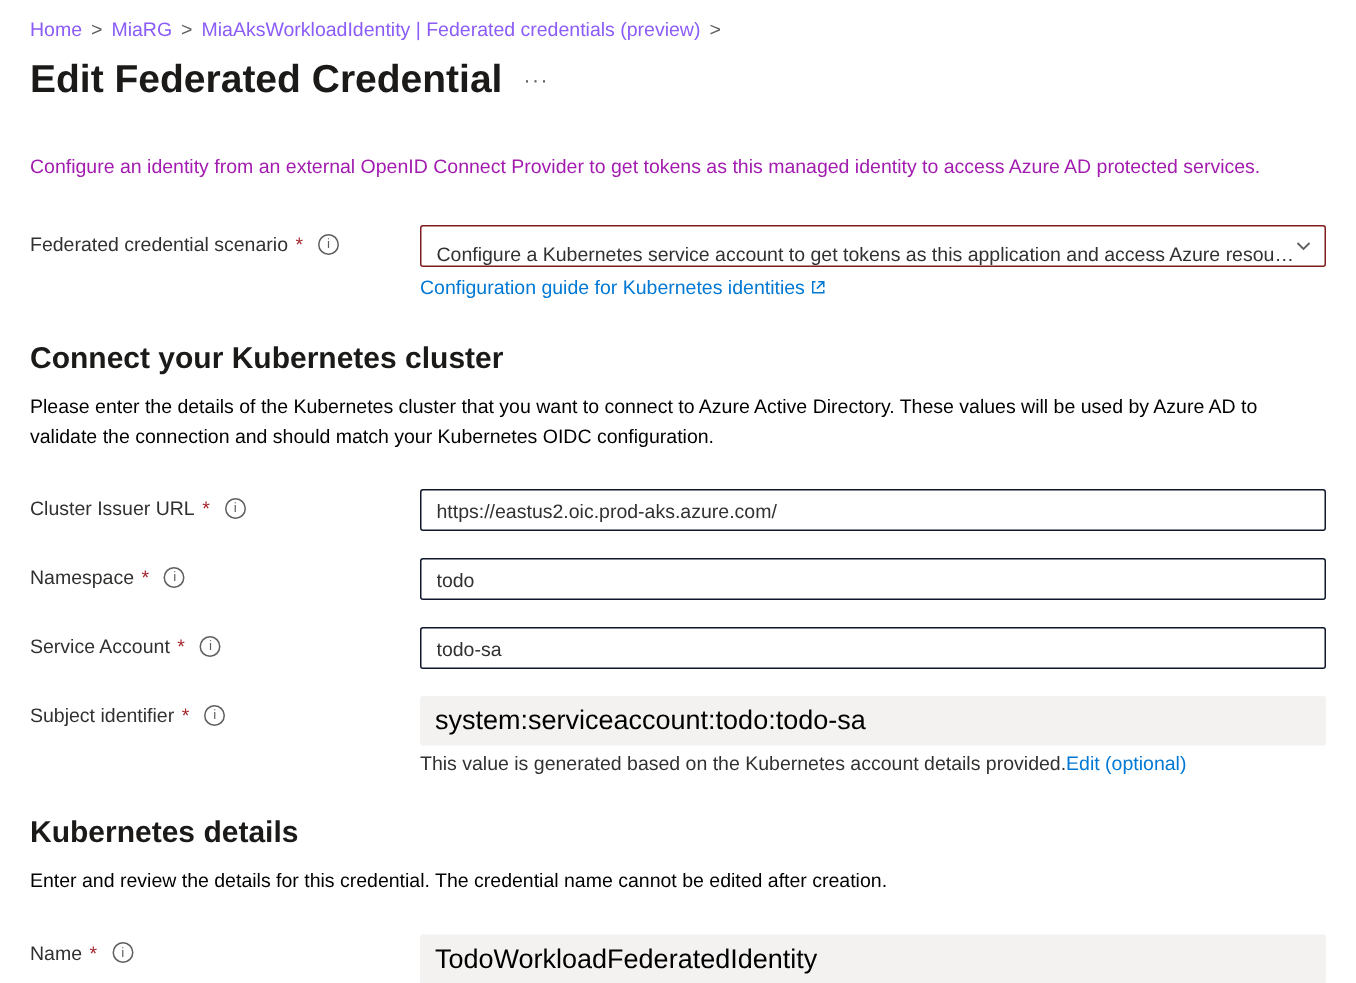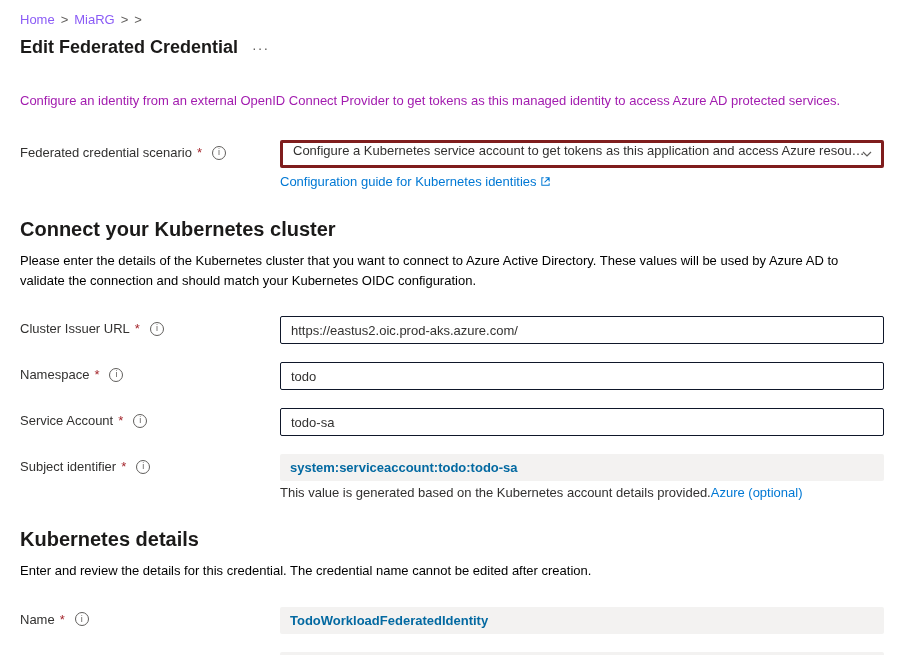--- a/index.html
+++ b/index.html
@@ -30,21 +30,21 @@
     .breadcrumb .sep {
       color: #605e5c;
     }
     .page-title-row {
       display: flex;
       align-items: center;
       gap: 14px;
       margin-bottom: 34px;
     }
     h1.page-title {
-      font-size: 18px;
+      font-size: 26px;
       font-weight: 600;
       color: #1b1a19;
     }
     .more-dots {
       font-size: 14px;
       letter-spacing: 1px;
       color: #605e5c;
       cursor: pointer;
     }
     .intro-text {
@@ -86,25 +86,25 @@
       cursor: default;
       line-height: 1;
     }
     .field-col {
       flex: 1;
       min-width: 0;
     }
     .select-box {
       position: relative;
       width: 100%;
-      border: 3px solid #7f1d1d;
+      border: 1px solid #7f1d1d;
       border-radius: 2px;
       height: 28px;
       display: flex;
-      align-items: flex-start;
+      align-items: flex-end;
       padding: 0 28px 0 10px;
       background: #ffffff;
       cursor: pointer;
       font-size: 13px;
       overflow: hidden;
       white-space: nowrap;
       text-overflow: ellipsis;
     }
     .select-chevron {
       position: absolute;
@@ -124,23 +124,22 @@
       font-size: 13px;
       font-family: inherit;
       color: #323130;
       background: #ffffff;
     }
     .readonly-box {
       width: 100%;
       background: #f3f2f1;
       border-radius: 2px;
       padding: 6px 10px;
-      font-size: 13px;
-      color: #0369a1;
-      font-weight: bold;
+      font-size: 18px;
+      color: #000000;
     }
     .help-line {
       font-size: 13px;
       color: #323130;
       margin-top: 4px;
     }
     .link {
       color: #0078d4;
       text-decoration: none;
       cursor: pointer;
@@ -168,20 +167,21 @@
     }
   </style>
 </head>
 <body>
 
 <div class="breadcrumb">
   <a href="#">Home</a>
   <span class="sep">&gt;</span>
   <a href="#">MiaRG</a>
   <span class="sep">&gt;</span>
+  <a href="#">MiaAksWorkloadIdentity | Federated credentials (preview)</a>
   <span class="sep">&gt;</span>
 </div>
 
 <div class="page-title-row">
   <h1 class="page-title">Edit Federated Credential</h1>
   <span class="more-dots">···</span>
 </div>
 
 <p class="intro-text">Configure an identity from an external OpenID Connect Provider to get tokens as this managed identity to access Azure AD protected services.</p>
 
@@ -248,21 +248,21 @@
 
 <div class="form-row">
   <div class="label-col">
     <span>Subject identifier</span>
       <span class="required-star">*</span>
     <span class="info-icon">i</span>
   </div>
   <div class="field-col">
     <div class="readonly-box">system:serviceaccount:todo:todo-sa</div>
     <div class="help-line">
-      <span>This value is generated based on the Kubernetes account details provided.</span><a href="#" class="link">Azure (optional)</a>
+      <span>This value is generated based on the Kubernetes account details provided.</span><a href="#" class="link">Edit (optional)</a>
     </div>
   </div>
 </div>
 
 <h2 class="section-title">Kubernetes details</h2>
 <p class="section-desc">Enter and review the details for this credential. The credential name cannot be edited after creation.</p>
 
 <div class="form-row">
   <div class="label-col">
     <span>Name</span>

